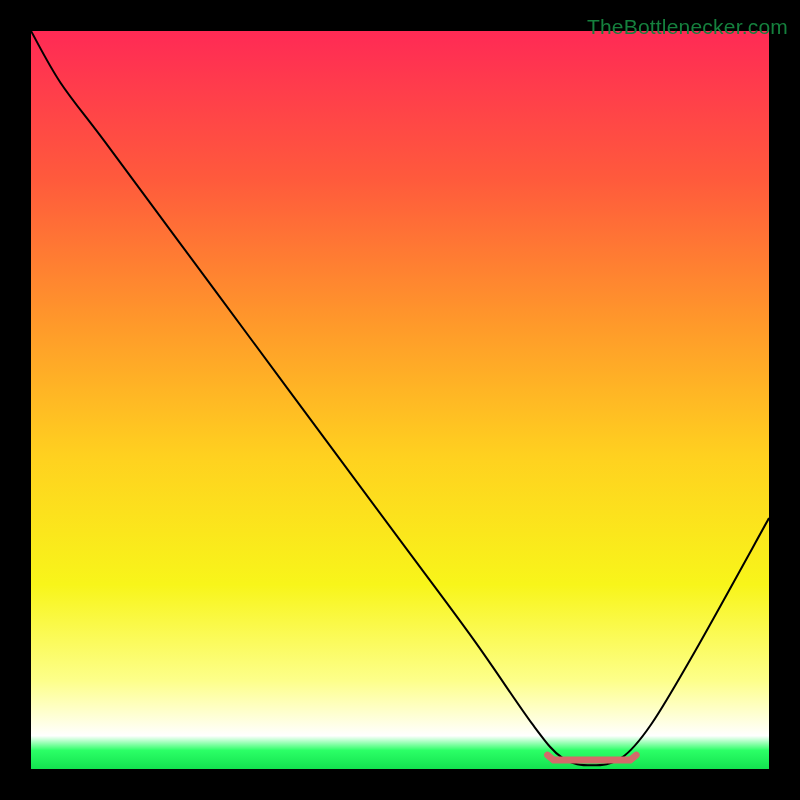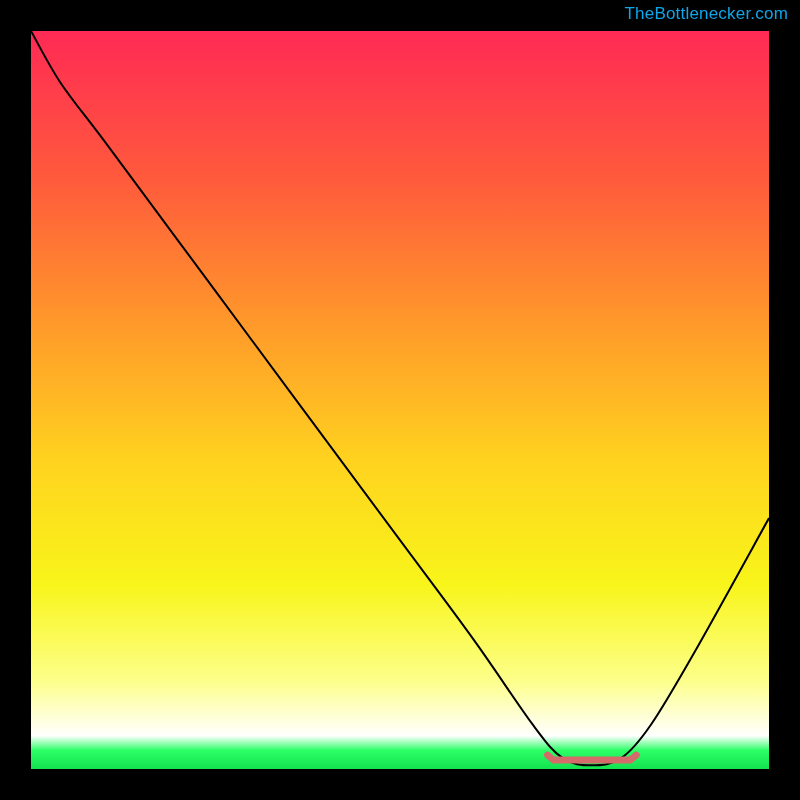--- a/index.html
+++ b/index.html
@@ -6,24 +6,24 @@
   body {
     width: 800px;
     height: 800px;
     background: #000;
     position: relative;
     font-family: Arial, sans-serif;
     overflow: hidden;
   }
   .watermark {
     position: absolute;
-    top: 4px;
+    top: 15px;
     right: 12px;
-    color: #0ea5e9;
-    font-size: 17px;
+    color: #15803d;
+    font-size: 21px;
     font-weight: 500;
     z-index: 10;
     letter-spacing: 0.2px;
   }
   .plot {
     position: absolute;
     left: 31px;
     top: 31px;
     width: 738px;
     height: 738px;

